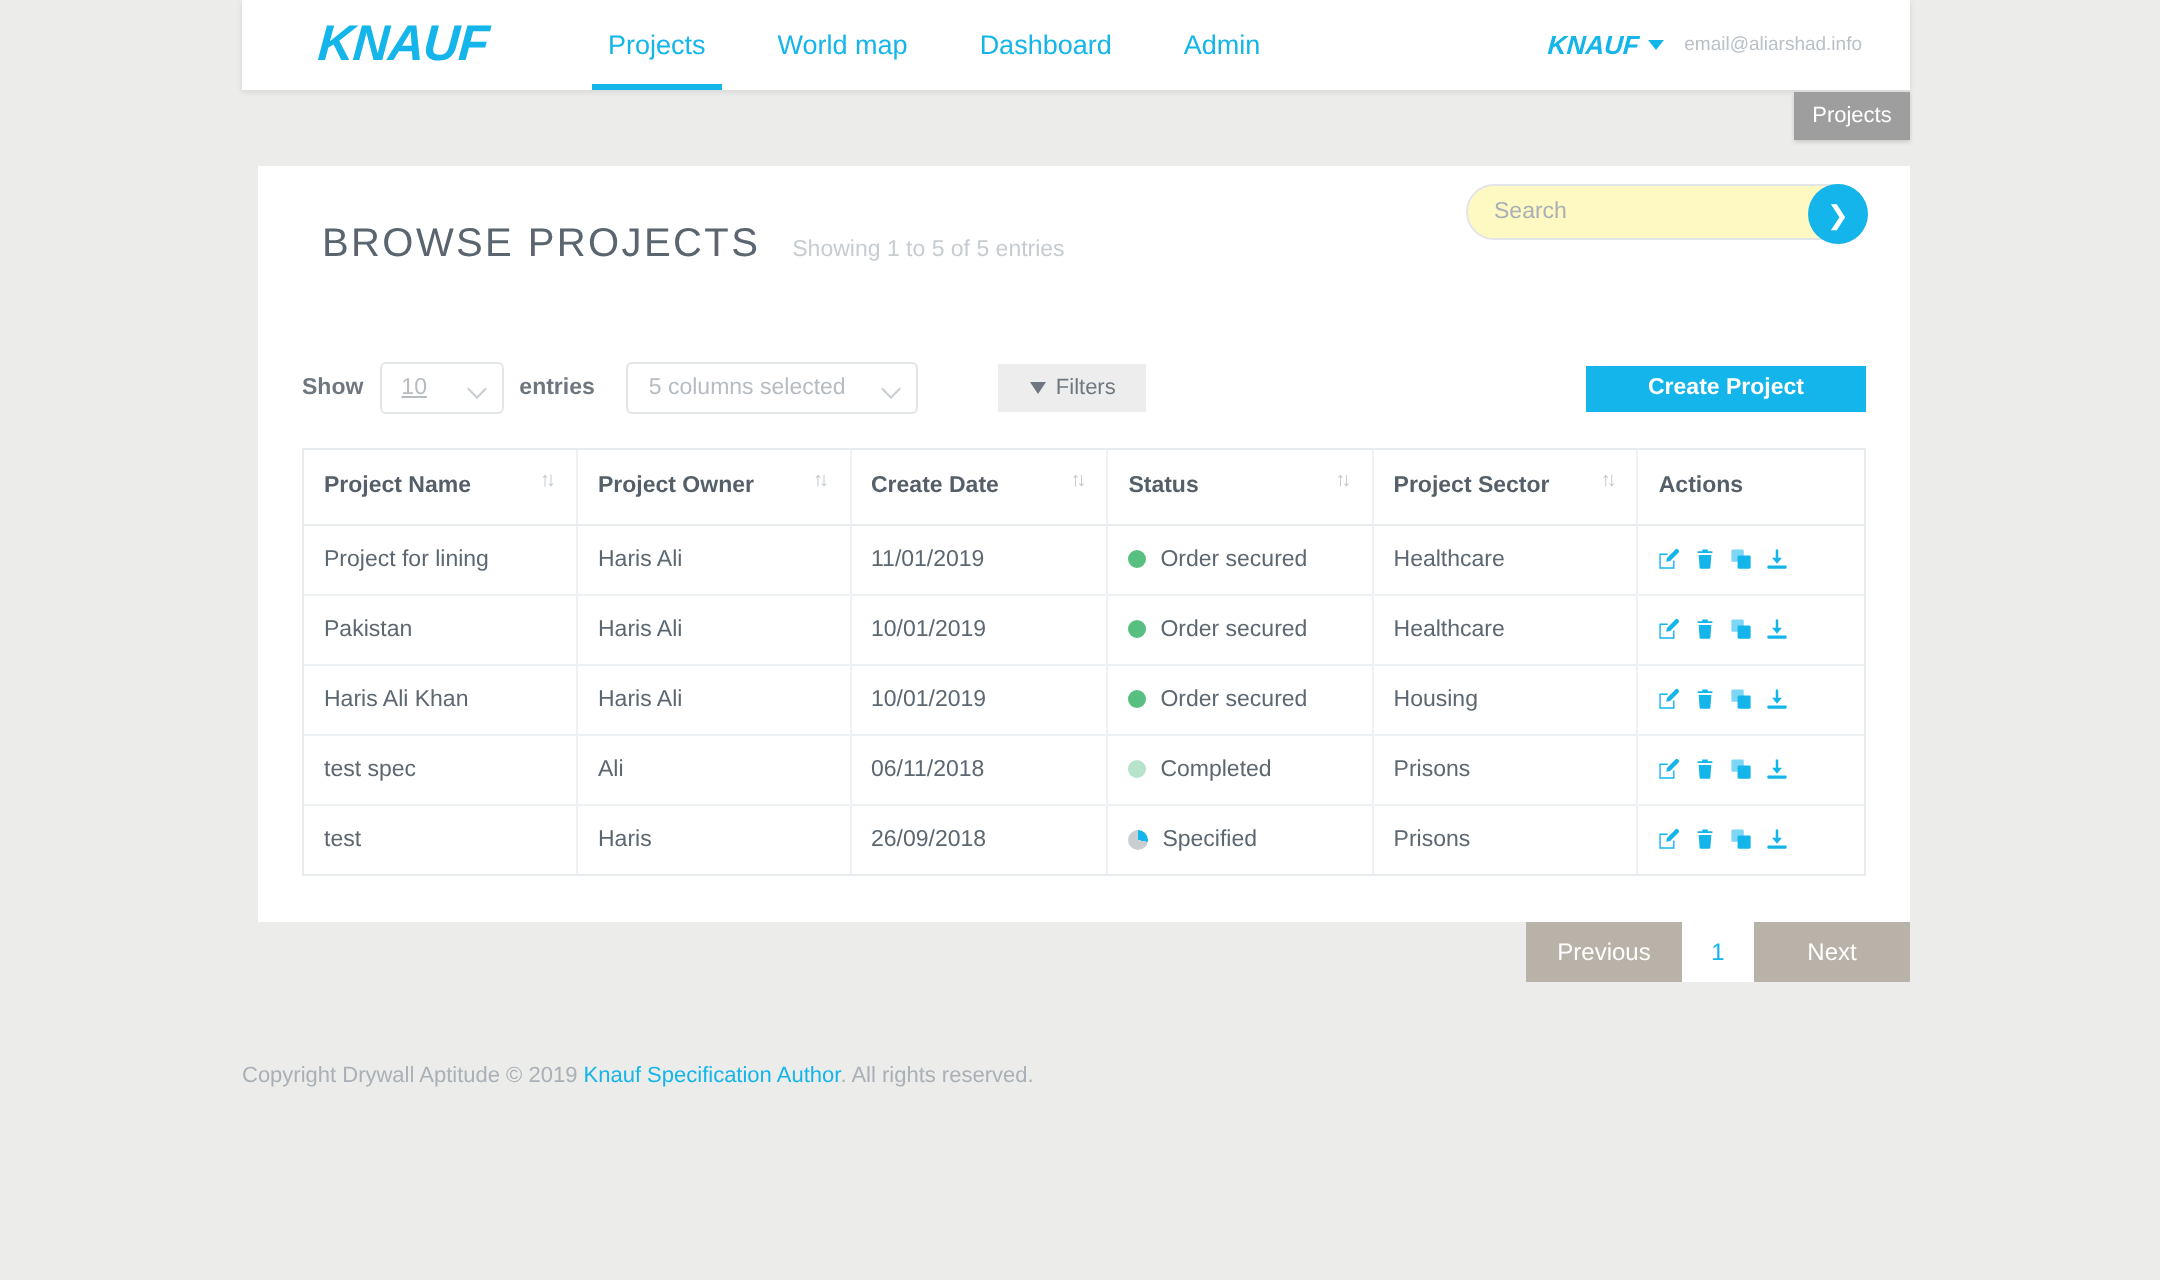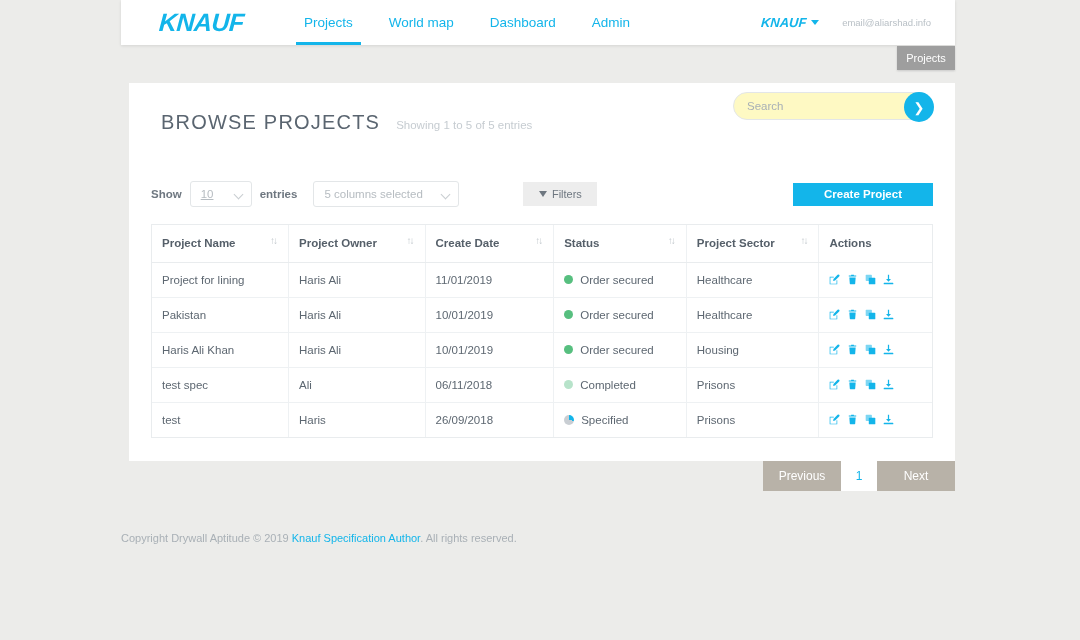--- a/index.html
+++ b/index.html
@@ -47,21 +47,21 @@
     font-weight: bold; font-style: italic; font-size: 13px;
     color: #13b5ea; transform: skewX(-4deg);
   }
   .caret {
     width: 0; height: 0;
     border-left: 4px solid transparent;
     border-right: 4px solid transparent;
     border-top: 5px solid #13b5ea;
     cursor: pointer;
   }
-  .user-email { font-size: 9.5px; color: #b9c0c6; margin-left: 18px; }
+  .user-email { font-size: 9.5px; color: #b9c0c6; margin-left: 5px; }
 
   
   .crumb-tab {
     position: absolute; left: 897px; top: 46px;
     width: 58px; height: 24px;
     background: #9e9e9e;
     color: #ffffff; font-size: 11px;
     display: flex; align-items: center; justify-content: center;
     cursor: pointer;
     box-shadow: 0 1px 2px rgba(0,0,0,.15);
@@ -122,21 +122,21 @@
   .sel.small { width: 62px; text-decoration: underline; }
   .sel.wide  { width: 146px; }
   .chev {
     position: absolute; right: 9px; top: 9px;
     width: 7px; height: 7px;
     border-right: 1.5px solid #c8cdd1;
     border-bottom: 1.5px solid #c8cdd1;
     transform: rotate(45deg);
   }
   .filters-btn {
-    margin-left: 56px; height: 24px; width: 74px;
+    margin-left: 32px; height: 24px; width: 74px;
     background: #ededed; color: #6e7780;
     font-size: 11px; display: flex; align-items: center;
     justify-content: center; gap: 5px; cursor: pointer;
   }
   .funnel {
     width: 0; height: 0;
     border-left: 4px solid transparent;
     border-right: 4px solid transparent;
     border-top: 6px solid #6e7780;
   }

